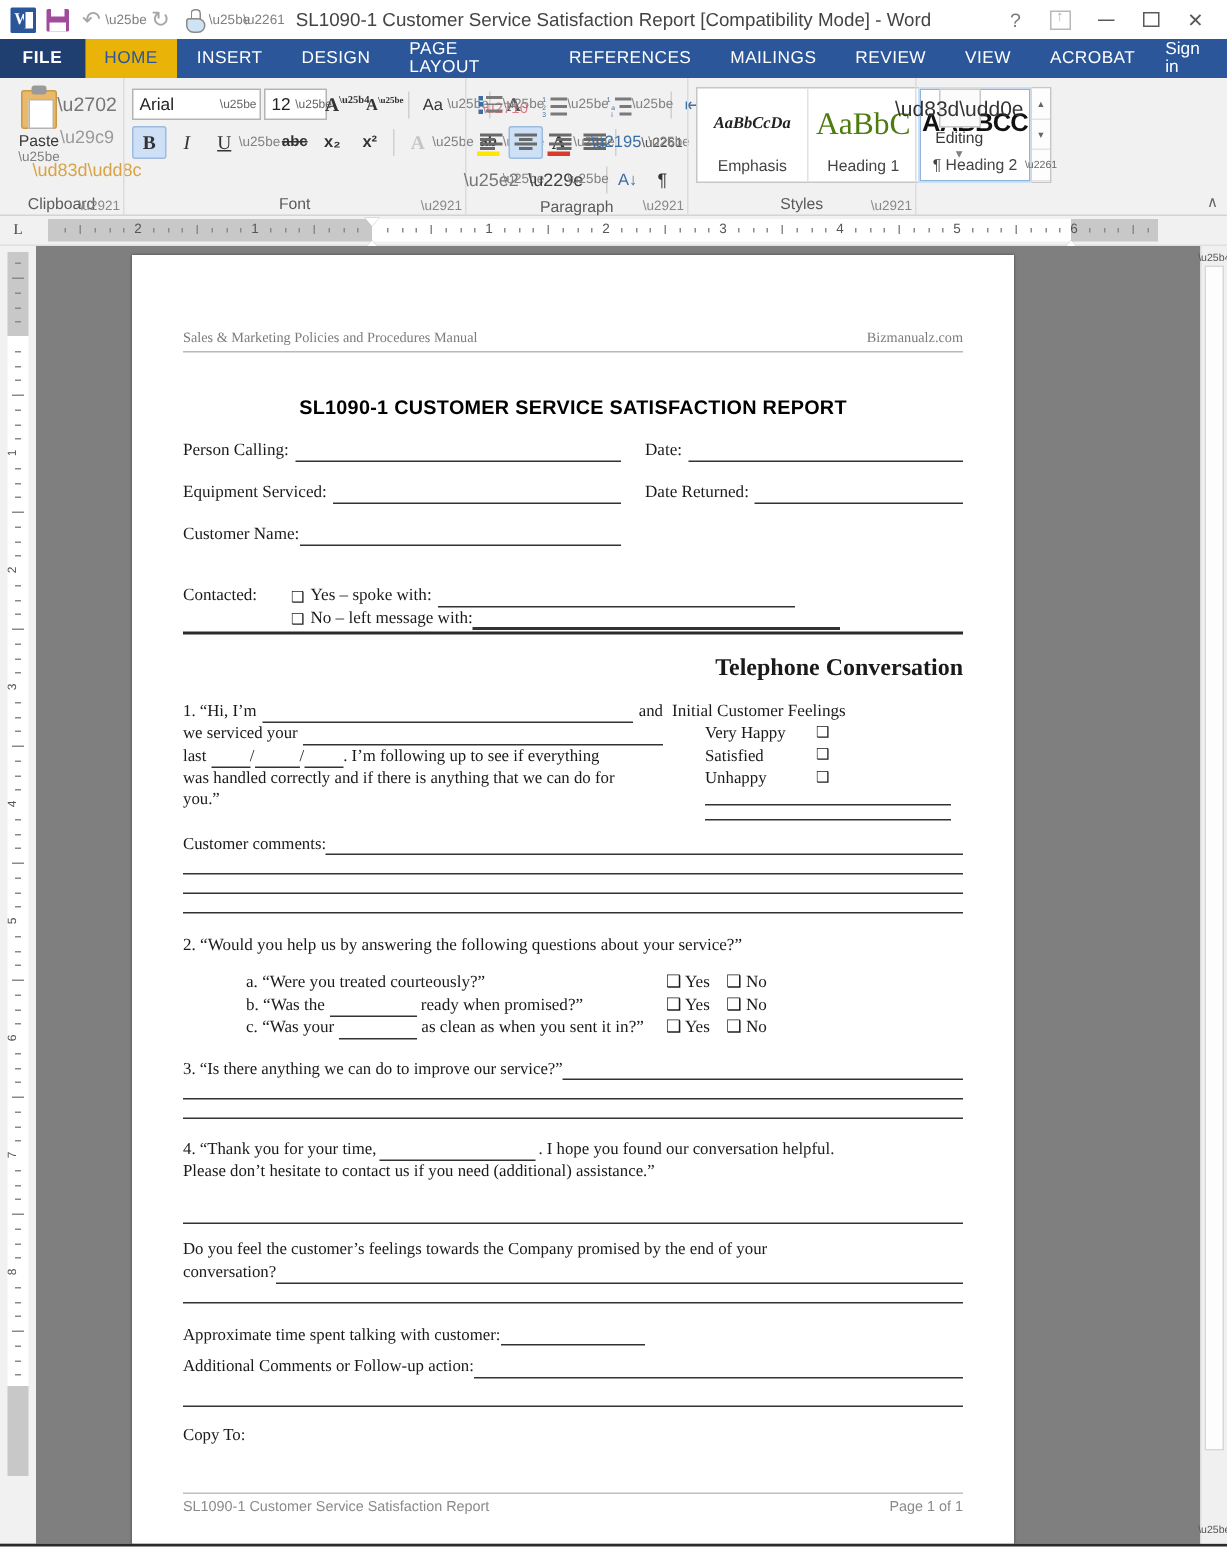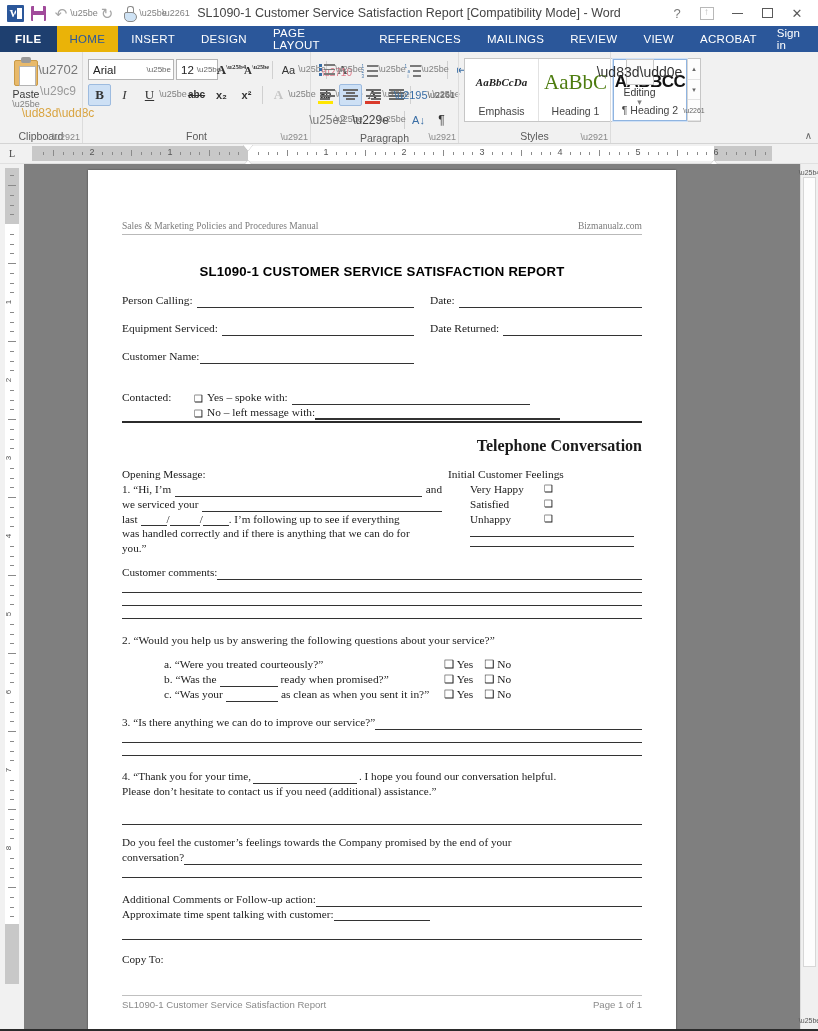--- a/index.html
+++ b/index.html
@@ -821,21 +821,20 @@
               <span class="blank thick nogap"></span>
             </div>
           </div>
         </div>
 
         <div class="hrule"></div>
         <div class="section-ttl">Telephone Conversation</div>
 
         <div class="twocol">
           <div class="colL">
-            <div>Opening Message:</div>
             <div class="inline">
               <span>1. “Hi, I’m</span>
               <span class="il-blank" style="flex:1;margin:0 4px;"></span>
               <span>and</span>
             </div>
             <div class="inline">
               <span>we serviced your</span>
               <span class="il-blank" style="flex:1;margin-left:4px;"></span>
             </div>
             <div class="inline">
@@ -938,27 +937,27 @@
         <div style="margin-top:10px;">
           <div>Do you feel the customer’s feelings towards the Company promised by the end of your</div>
           <div class="inline">
             <span>conversation?</span>
             <span class="il-blank" style="flex:1;"></span>
           </div>
           <div class="cc-blank t2"></div>
         </div>
 
         <div style="margin-top:14px;">
+          <div class="inline">
+            <span>Approximate time spent talking with customer:</span>
+            <span class="il-blank" style="width:96px;"></span>
+          </div>
           <div class="inline" style="margin-top:7px;">
             <span>Additional Comments or Follow-up action:</span>
             <span class="il-blank" style="flex:1;"></span>
-          </div>
-          <div class="inline">
-            <span>Approximate time spent talking with customer:</span>
-            <span class="il-blank" style="width:96px;"></span>
           </div>
           <div class="cc-blank t2" style="margin-top:6px;"></div>
         </div>
 
         <div style="margin-top:12px;">Copy To:</div>
       </div>
 
       <div class="footer-row">
         <div class="footer-line"></div>
         <div class="footer-txt">

